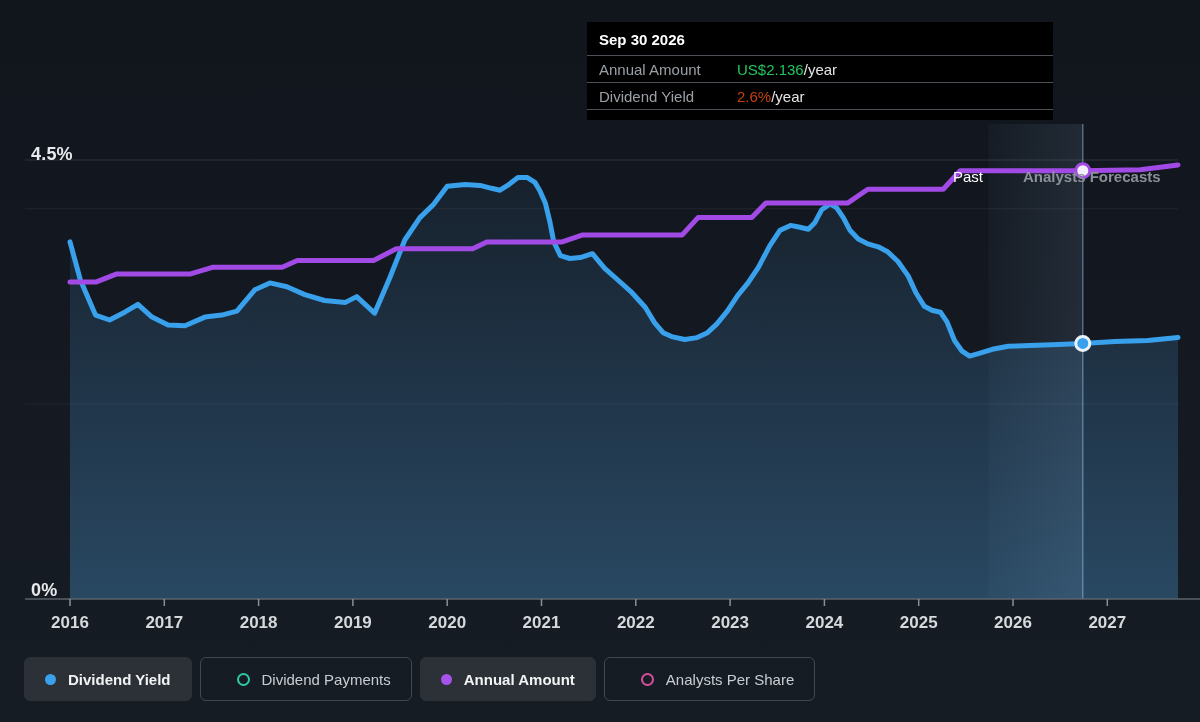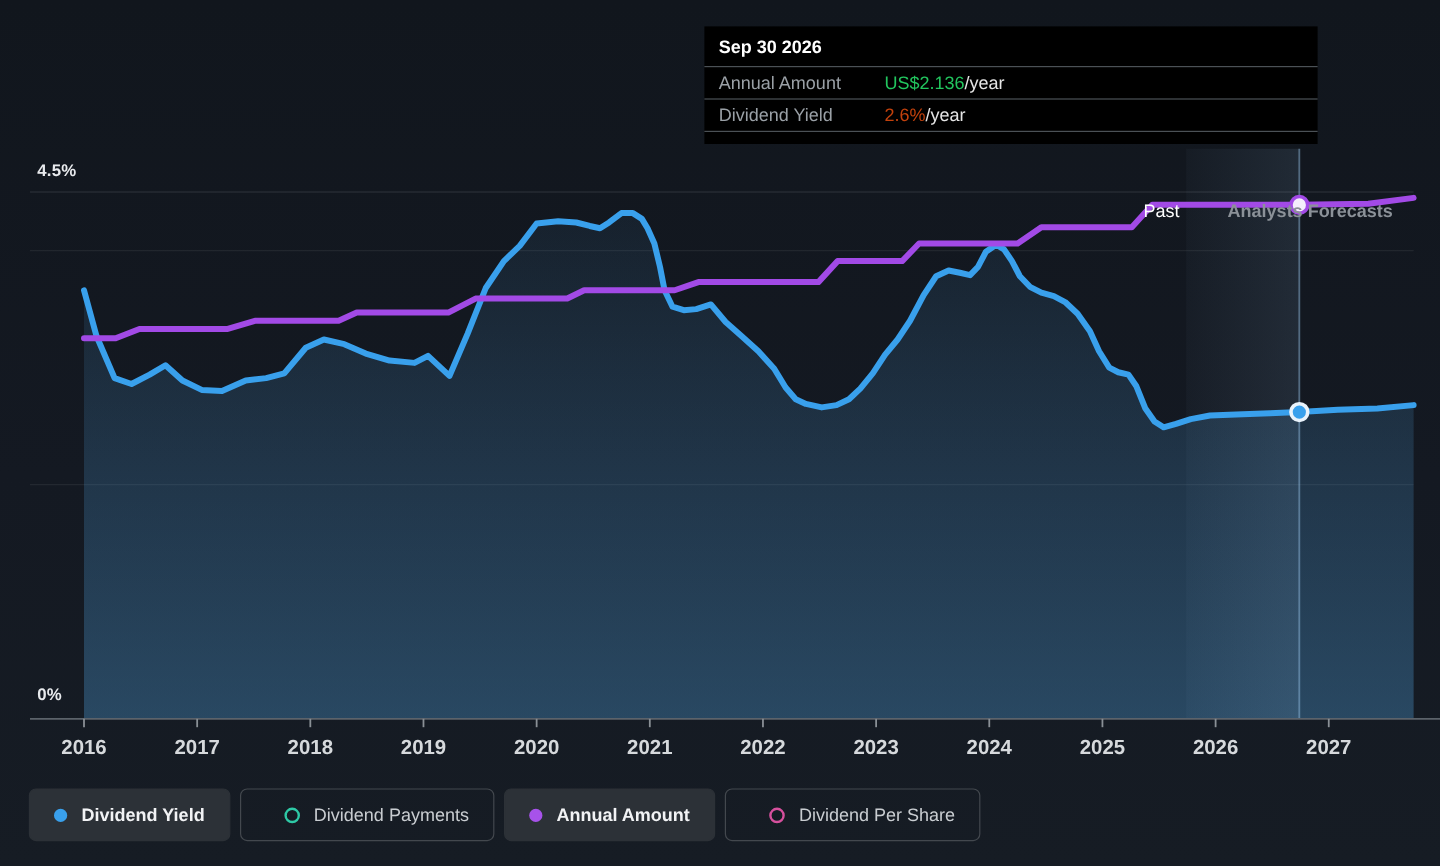--- a/index.html
+++ b/index.html
@@ -3,29 +3,29 @@
 <meta charset="utf-8">
 <style>
   html,body{margin:0;padding:0;background:#10141b;}
   .stage{
     position:relative;width:1200px;height:722px;overflow:hidden;
     background:linear-gradient(180deg,#11161d 0%,#141922 55%,#161c24 100%);
     font-family:"Liberation Sans",sans-serif;
     -webkit-font-smoothing:antialiased;
   }
   .chart-svg{position:absolute;left:0;top:0;}
-  .ylabel{position:absolute;color:#e8eaed;font-size:14px;font-weight:bold;letter-spacing:.2px;}
+  .ylabel{position:absolute;color:#e8eaed;font-size:18px;font-weight:bold;letter-spacing:.2px;margin-top:10px;}
   .ylabel.top{left:31px;top:134px;}
   .ylabel.bottom{left:31px;top:570px;}
   .phase-label{position:absolute;top:168px;font-size:15px;line-height:18px;}
   .phase-label.past{left:953px;color:#ffffff;font-weight:normal;}
   .phase-label.forecast{left:1023px;color:#8b9198;font-weight:bold;}
   
   .tooltip{
-    position:absolute;left:587px;top:22px;width:511px;background:#000000;
+    position:absolute;left:587px;top:22px;width:466px;background:#000000;
     color:#fff;box-sizing:border-box;padding:0 0 10px 0;
   }
   .tooltip .tt-title{font-size:15px;font-weight:bold;color:#ffffff;padding:9px 12px 7px 12px;}
   .tooltip .tt-row{
     display:flex;align-items:center;height:26px;padding:0 12px;
     border-top:1px solid #4b5156;font-size:15px;
   }
   .tooltip .tt-row:last-child{border-bottom:1px solid #4b5156;}
   .tt-label{flex:0 0 138px;color:#9aa0a6;}
   .tt-suffix{color:#e5e5e5;}
@@ -123,16 +123,16 @@
       <div class="legend-btn outlined">
         <span class="legend-marker" style="border: 2px solid rgb(46, 201, 166); width: 9px; height: 9px;"></span>
         <span>Dividend Payments</span>
       </div>
       <div class="legend-btn filled">
         <span class="legend-marker" style="background: rgb(167, 82, 234);"></span>
         <span>Annual Amount</span>
       </div>
       <div class="legend-btn outlined">
         <span class="legend-marker" style="border: 2px solid rgb(214, 80, 157); width: 9px; height: 9px;"></span>
-        <span>Dividend Per Share</span>
+        <span>Analysts Per Share</span>
       </div>
     </div>
 </div>
 
 </body></html>

